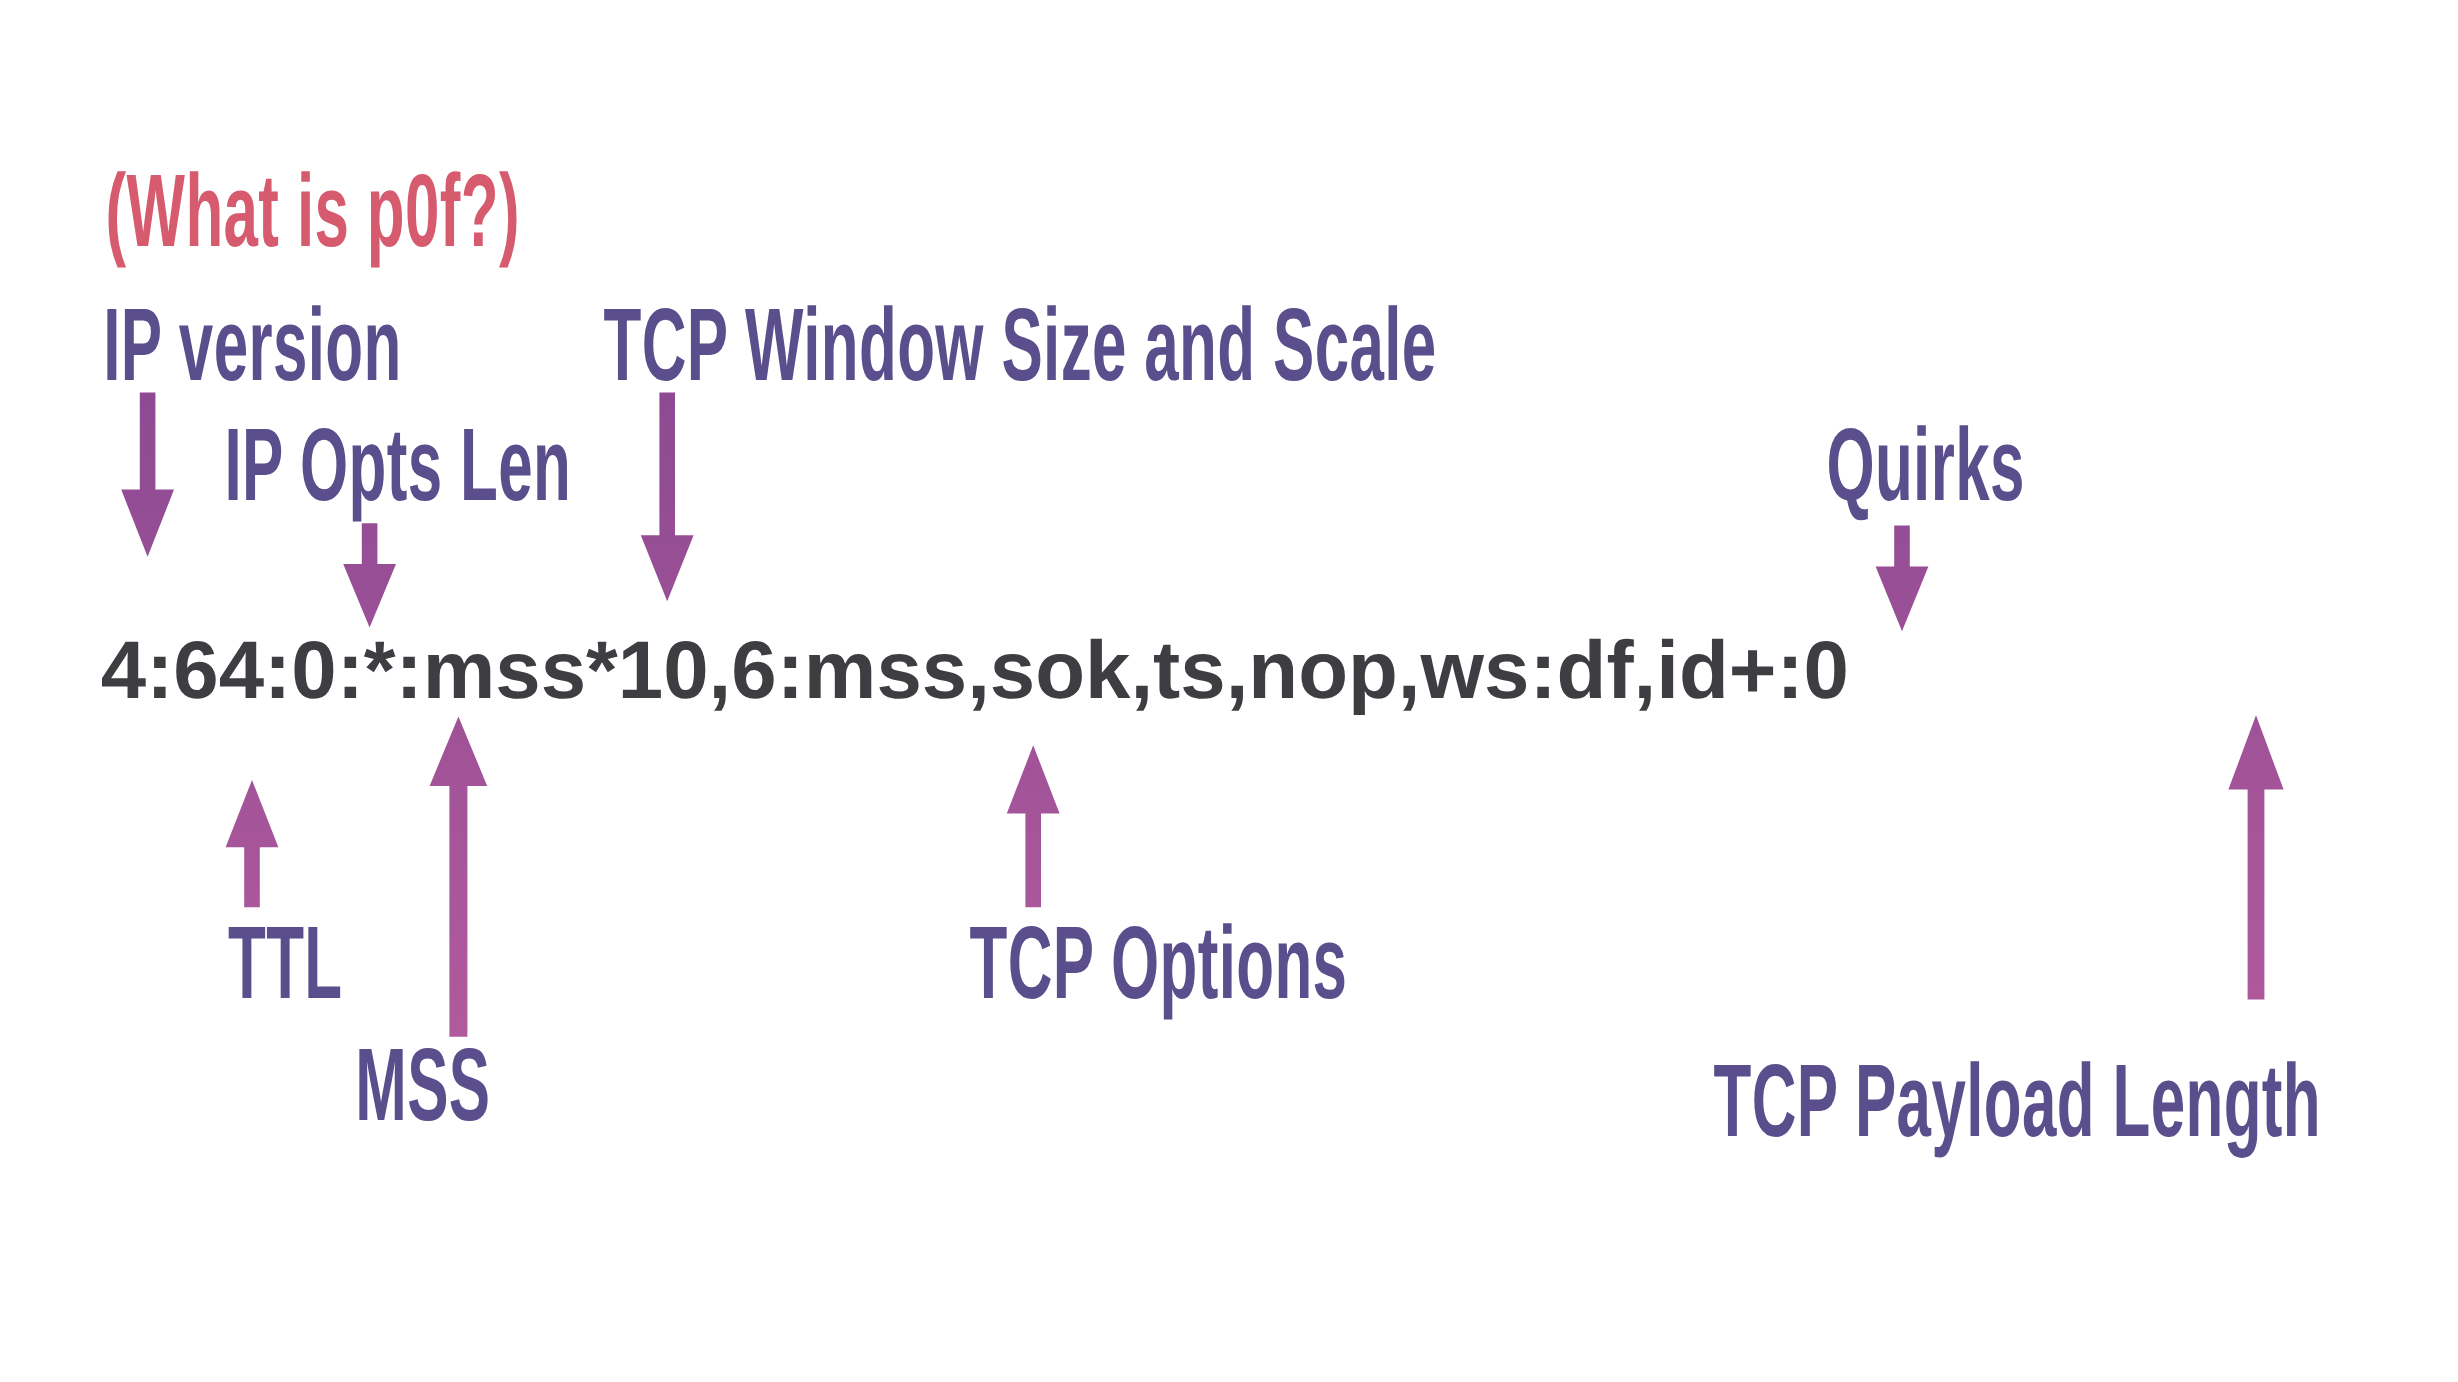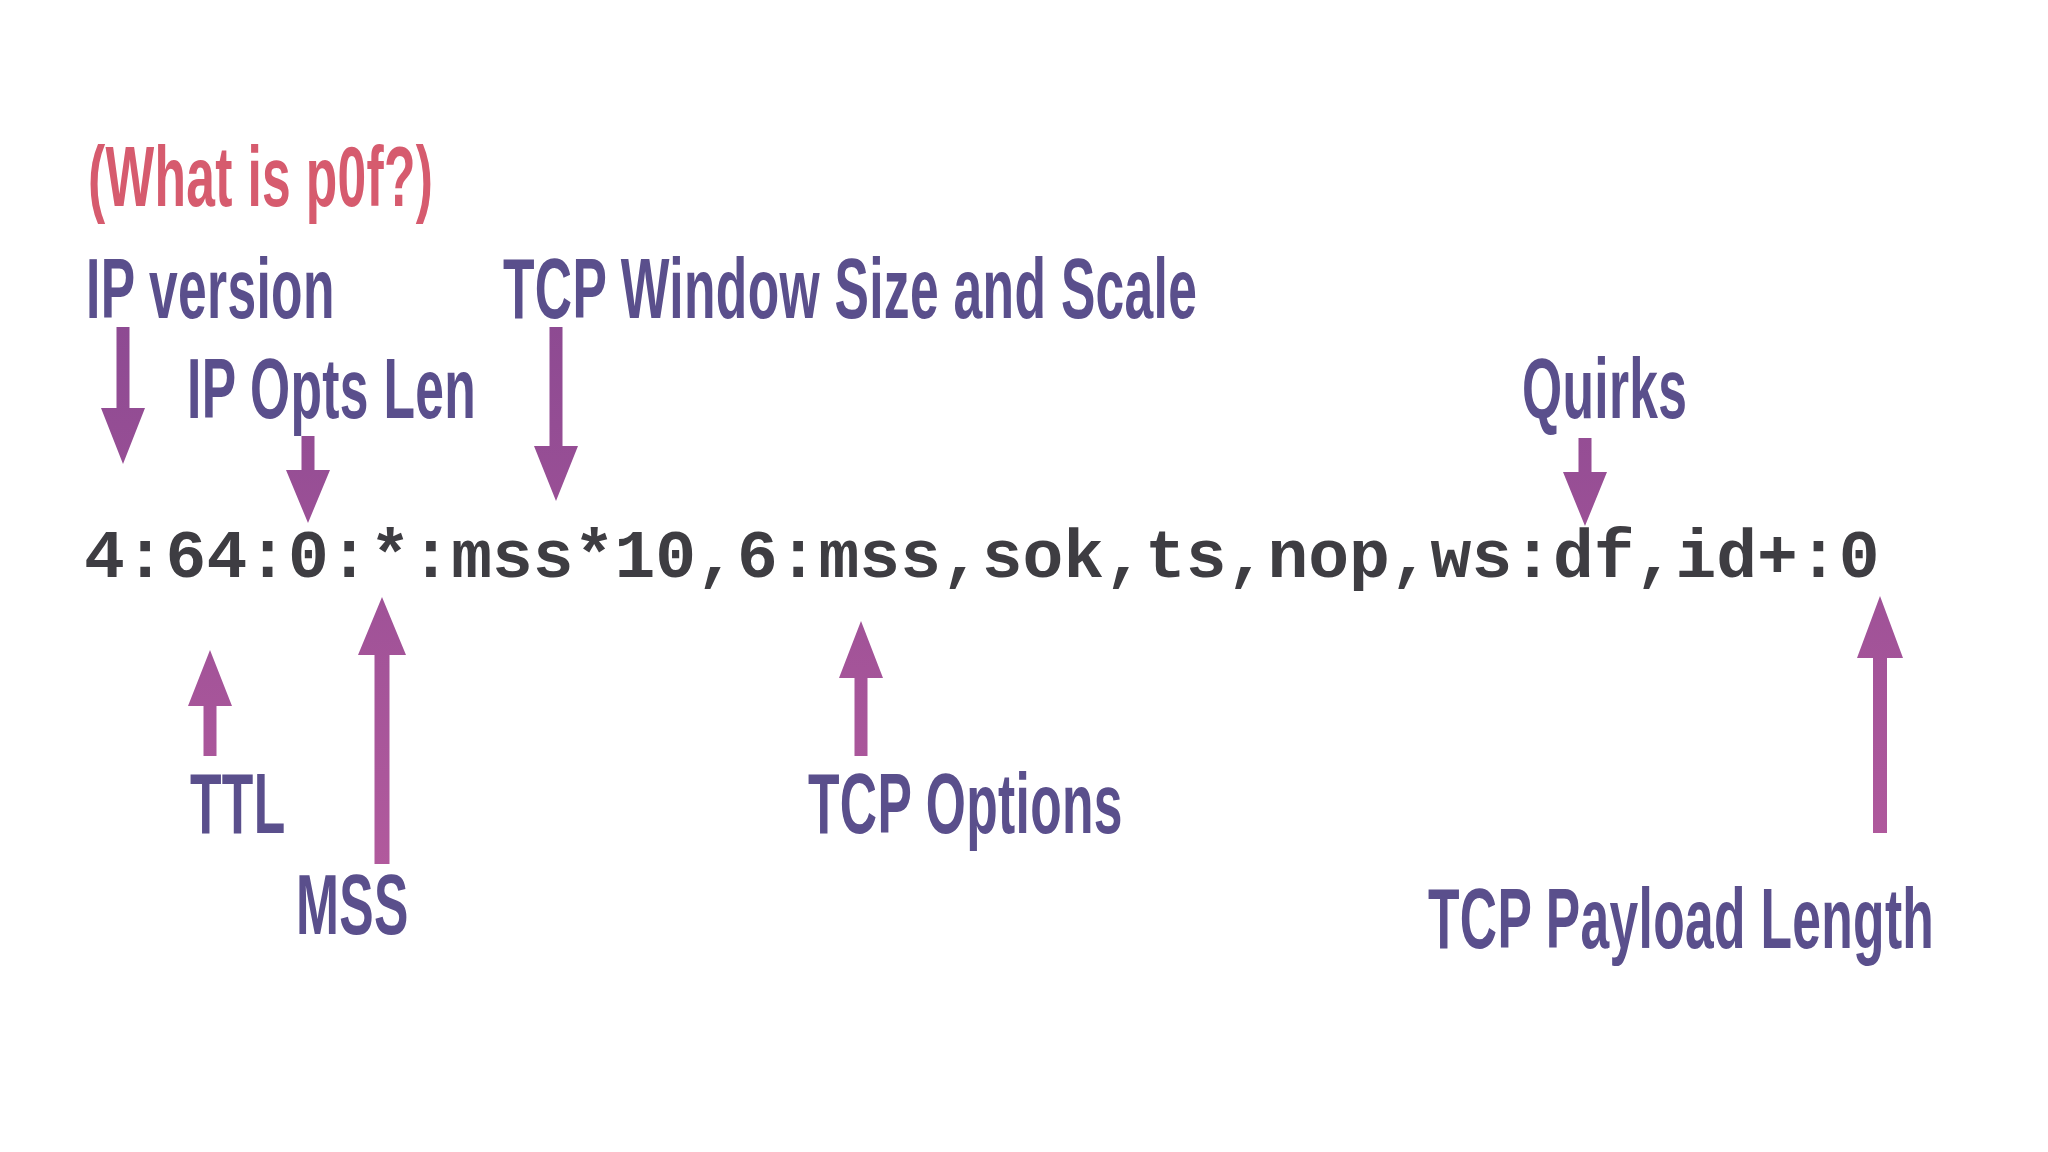--- a/index.html
+++ b/index.html
@@ -38,21 +38,21 @@
   #lbl-ttl            { left: 190px;  top: 760px; }
   #lbl-mss            { left: 296px;  top: 861px; }
   #lbl-tcp-options    { left: 808px;  top: 760px; }
   #lbl-tcp-payload    { left: 1428px; top: 875px; }
 
   
   #signature {
     position: absolute;
     left: 84px;
     top: 520px;
-    font-family: Liberation Mono, monospace;
+    font-family: Liberation Sans, sans-serif;
     font-size: 68px;
     font-weight: 700;
     line-height: 1.15;
     color: var(--code, #3e3d42);
     white-space: nowrap;
     letter-spacing: 0;
   }
 
   #arrow-layer {
     position: absolute;

